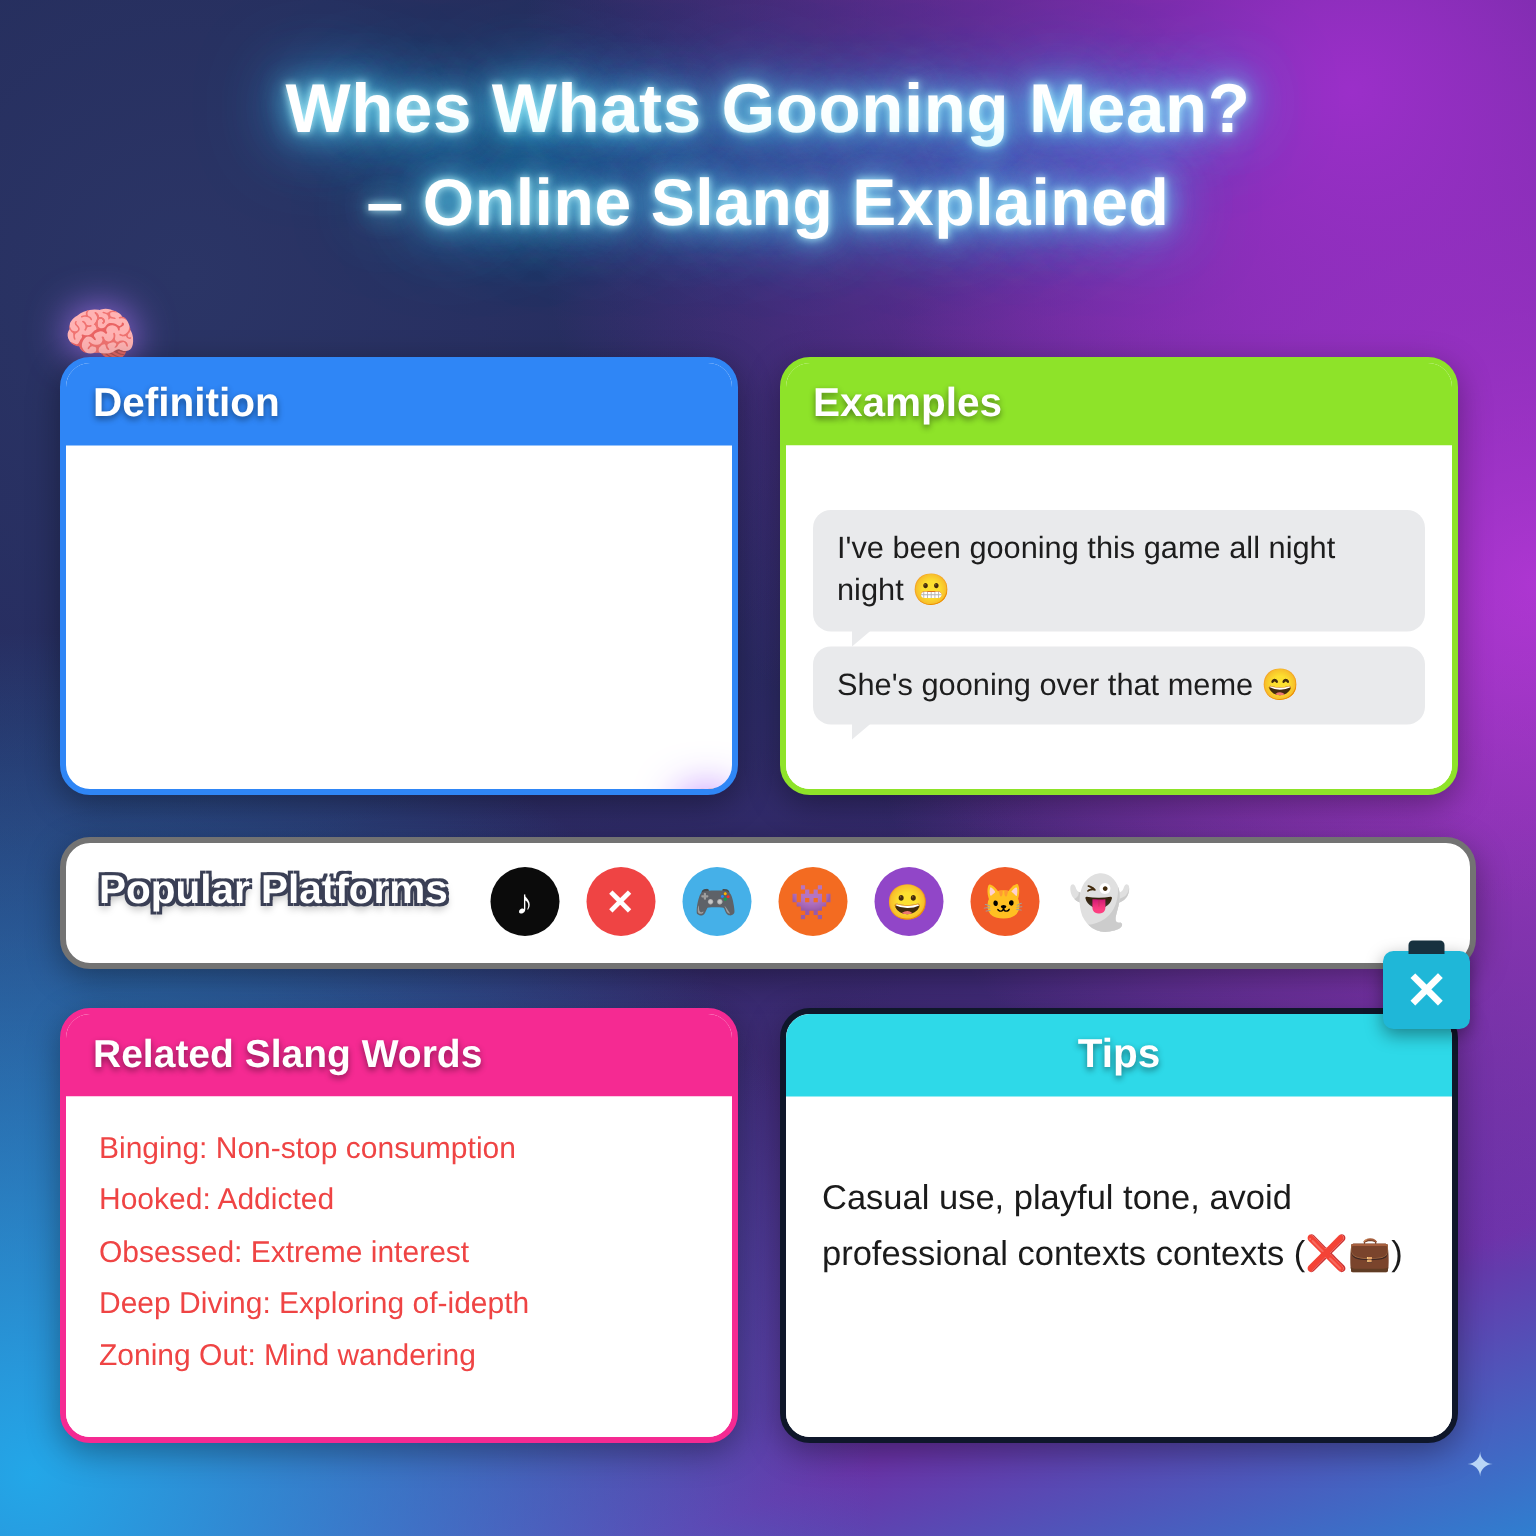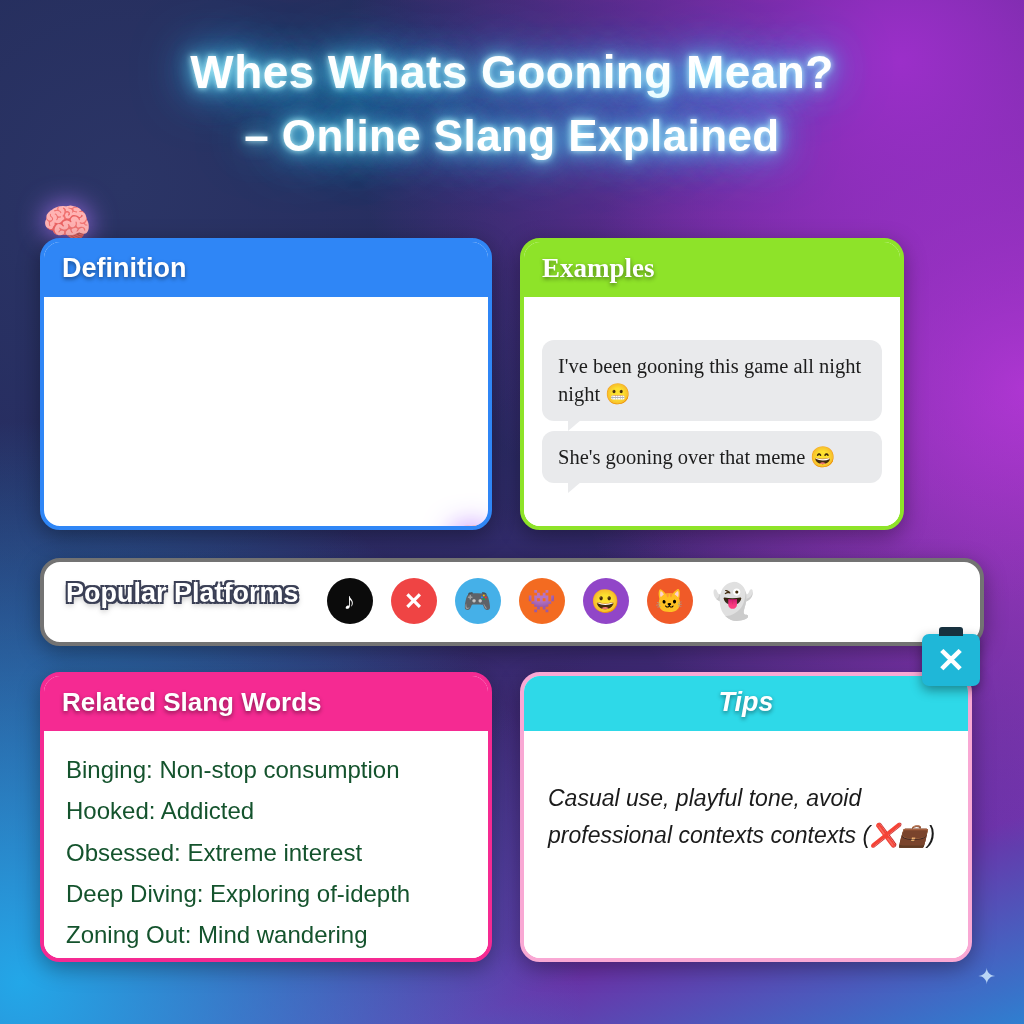--- a/index.html
+++ b/index.html
@@ -92,24 +92,23 @@
   #card-definition .card-head { background: #2f86f6; }
   #card-definition .card-body {
     font-size: 23px;
     line-height: 1.68;
     color: #1b1b1b;
     padding-top: 26px;
   }
 
   
   #card-examples {
-    width: 384px;
+    width: 452px;
     height: 292px;
     border: 4px solid #8ee329;
-    font-family: Liberation Serif, serif;
   }
   #card-examples .card-head { background: #8ee329; }
   #card-examples .card-body {
     padding: 18px 18px;
     display: flex;
     flex-direction: column;
     gap: 10px;
     justify-content: center;
   }
   .bubble {
@@ -176,31 +175,30 @@
     width: 452px;
     height: 290px;
     border: 4px solid #f52a92;
   }
   #card-related .card-head {
     background: #f52a92;
     font-size: 26px;
   }
   #card-related .card-body {
     padding: 18px 22px;
-    font-size: 24px;
+    font-size: 20px;
     line-height: 1.72;
-    color: #14532d;
+    color: #ef4444;
   }
 
   
   #card-tips {
     width: 452px;
     height: 290px;
-    border: 4px solid #f9a8d4;
-    font-style: italic;
+    border: 4px solid #0f172a;
   }
   #card-tips .card-head {
     background: #2ed9e8;
     text-align: center;
   }
   #card-tips .card-body {
     font-size: 23px;
     line-height: 1.62;
     color: #1b1b1b;
     padding: 34px 24px;

